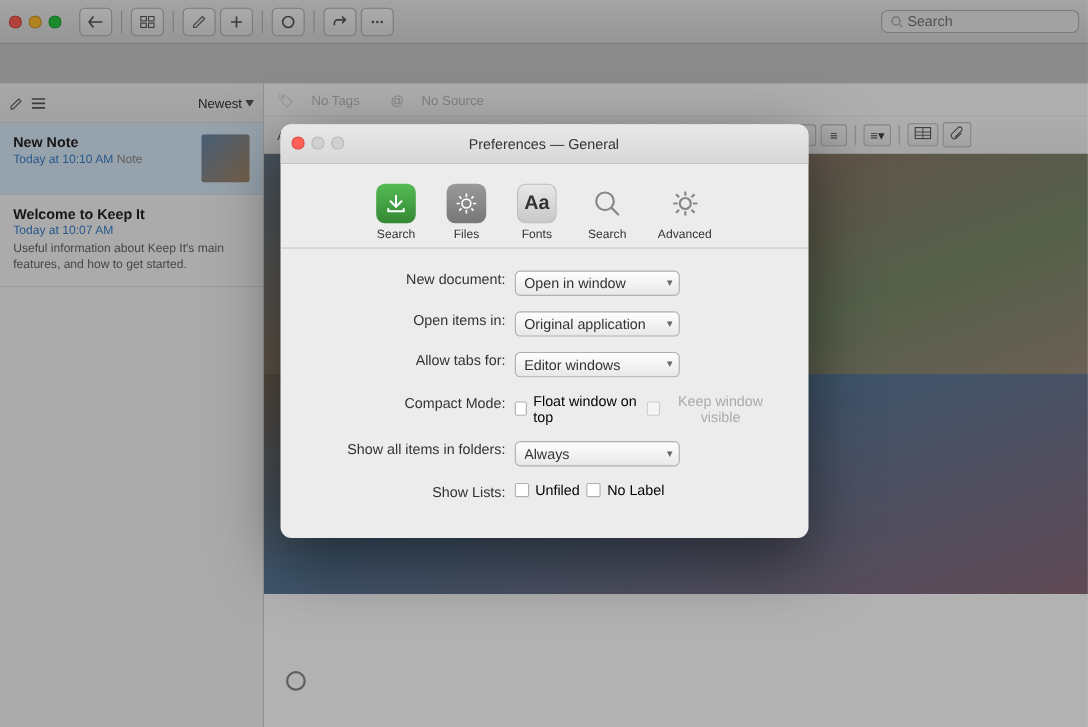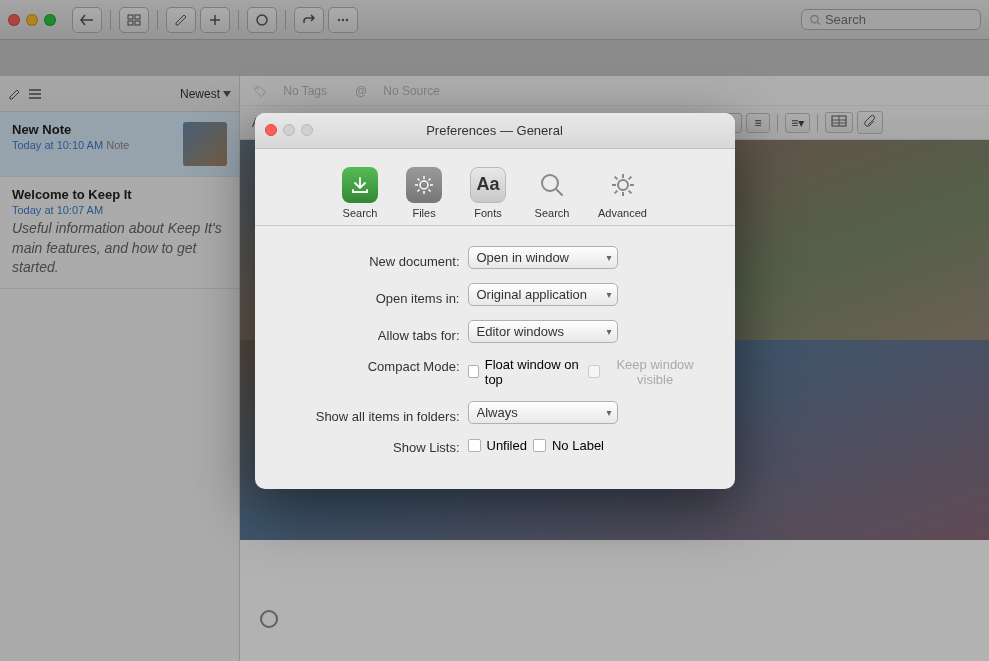--- a/index.html
+++ b/index.html
@@ -115,21 +115,21 @@
       display: flex;
       gap: 8px;
     }
     .note-item.active {
       background: #d9eaf7;
     }
     .note-info { flex: 1; }
     .note-title { font-size: 13px; font-weight: 600; color: #222; }
     .note-meta { font-size: 11px; color: #888; margin-top: 2px; }
     .note-meta span { color: #3a7dc9; }
-    .note-preview { font-size: 14px; color: #666; margin-top: 3px; line-height: 1.4; font-style: italic; }
+    .note-preview { font-size: 11px; color: #666; margin-top: 3px; line-height: 1.4; }
     .note-thumb {
       width: 44px; height: 44px;
       background: #ccc;
       border-radius: 3px;
       overflow: hidden;
       flex-shrink: 0;
     }
     .thumb-placeholder {
       width: 100%; height: 100%;
       background: linear-gradient(135deg, #8aa 0%, #aa8 50%, #88a 100%);
@@ -305,21 +305,21 @@
     
     .icon-general { background: linear-gradient(180deg, #7a7a7a 0%, #555 100%); color: white; }
     .icon-import { background: linear-gradient(180deg, #55aa55 0%, #338833 100%); color: white; }
 
     
     .pref-content {
       padding: 20px 30px;
     }
     .pref-row {
       display: flex;
-      align-items: flex-end;
+      align-items: flex-start;
       margin-bottom: 14px;
       gap: 8px;
     }
     .pref-label {
       text-align: right;
       min-width: 175px;
       font-size: 13px;
       color: #333;
     }
     .pref-select-wrap {

